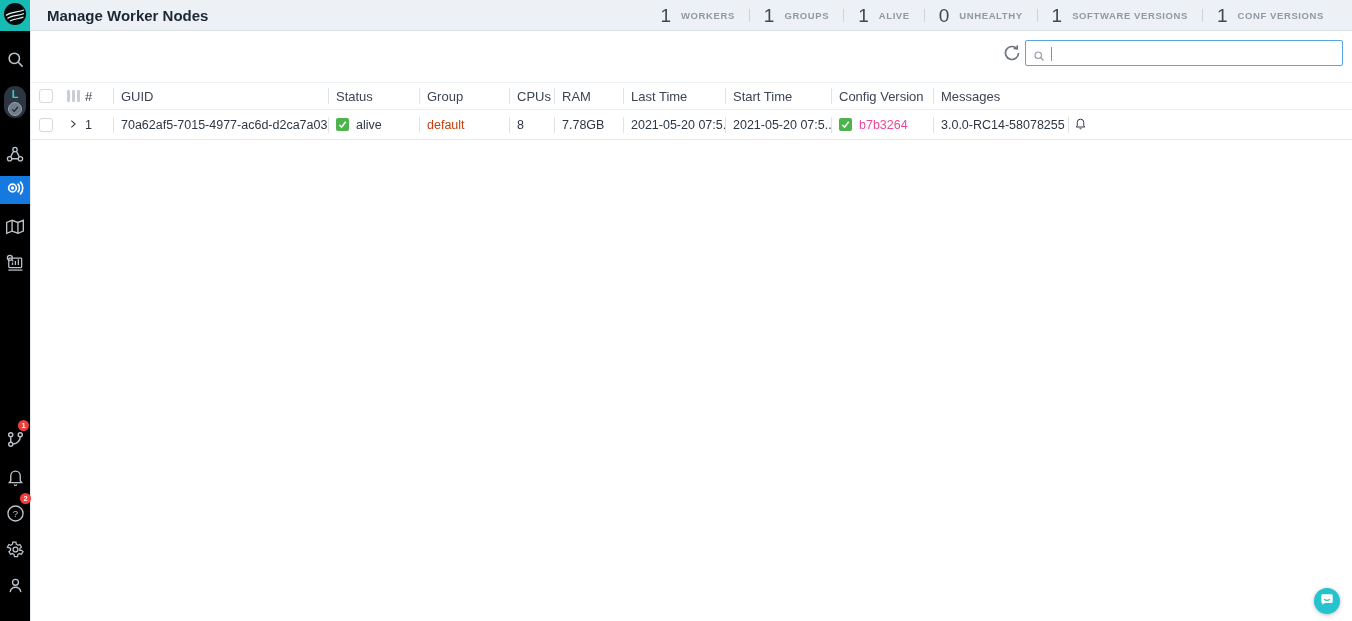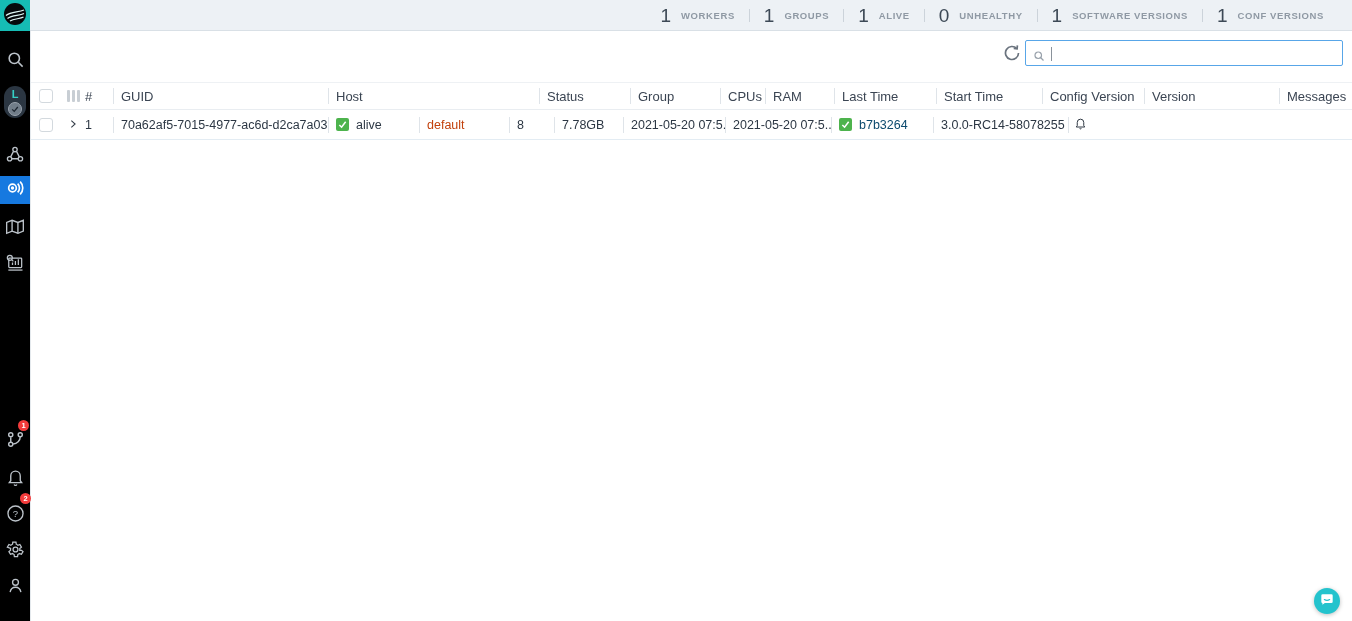--- a/index.html
+++ b/index.html
@@ -48,21 +48,21 @@
   .sepcell::before { content:""; position:absolute; left:0; top:50%; margin-top:-8px; width:1px; height:16px; background:#dfe4e9; }
   .col-sel{width:30px; justify-content:center;} .col-exp{width:24px; justify-content:center;}
   .col-num{width:28px;} .col-guid{width:215px;} .col-host{width:211px;} .col-status{width:91px;text-align:right;}
   .col-group{width:90px;} .col-cpus{width:45px;} .col-ram{width:69px;} .col-last{width:102px;}
   .col-start{width:106px;} .col-cfg{width:102px;text-align:right;} .col-ver{width:135px;} .col-msg{flex:1;}
   .checkbox { width:14px; height:14px; border:1px solid #d3d9de; border-radius:3px; background:#fff; cursor:pointer; }
   .colicon { display:flex; gap:2px; }
   .colicon i { width:3px; height:12px; background:#c8ced4; border-radius:1px; display:block; }
   .chk-badge { width:13px; height:13px; border-radius:2px; background:#4db34d; display:flex; align-items:center; justify-content:center; margin-right:7px; flex:none; }
   .link { color:#c2410c; cursor:pointer; }
-  .cfg-text { color:#0c4a6e; }
+  .cfg-text { color:#ec4899; }
   .bell-cell { color:#2b3440; padding-left:6px; }
 
   
   .intercom { position:absolute; left:1314px; top:588px; width:26px; height:26px; border-radius:50%; background:#24c3cd; display:flex; align-items:center; justify-content:center; cursor:pointer; box-shadow:0 1px 4px rgba(0,0,0,.25); }
 </style>
 </head>
 <body>
 
 <div class="app">
 
@@ -166,20 +166,21 @@
 
     <div class="sb-icon" style="top:574px">
       <svg width="19" height="19" viewBox="0 0 24 24" fill="none" stroke="currentColor" stroke-width="1.7">
           <circle cx="12" cy="8" r="3.7"></circle>
           <path d="M5.2 20.5 c.7-4.2 3.2-6.3 6.8-6.3 s6.1 2.1 6.8 6.3"></path>
         </svg>
     </div>
   </aside>
 
   <header class="topbar">
+    <h1 class="page-title">Manage Worker Nodes</h1>
     <div class="stats">
       <div class="stat">
         <span class="stat-num">1</span>
         <span class="stat-lbl">WORKERS</span>
       </div>
       <span class="stat-sep"></span>
       <div class="stat">
         <span class="stat-num">1</span>
         <span class="stat-lbl">GROUPS</span>
       </div>
@@ -234,29 +235,27 @@
           </div>
         <div class="cell col-exp">
             <span class="colicon">
               <i></i>
               <i></i>
               <i></i>
             </span>
           </div>
         <div class="cell col-num">#</div>
         <div class="cell col-guid sepcell">GUID</div>
-        <div class="cell col-host sepcell">Host</div>
         <div class="cell col-status sepcell">Status</div>
         <div class="cell col-group sepcell">Group</div>
         <div class="cell col-cpus sepcell">CPUs</div>
         <div class="cell col-ram sepcell">RAM</div>
         <div class="cell col-last sepcell">Last Time</div>
         <div class="cell col-start sepcell">Start Time</div>
         <div class="cell col-cfg sepcell">Config Version</div>
-        <div class="cell col-ver sepcell">Version</div>
         <div class="cell col-msg sepcell">Messages</div>
       </div>
 
       <div class="trow tbody-row">
         <div class="cell col-sel">
             <span class="checkbox"></span>
           </div>
         <div class="cell col-exp">
           <span>
             <svg width="10" height="10" viewBox="0 0 24 24" fill="none" stroke="#333c47" stroke-width="2.6">

